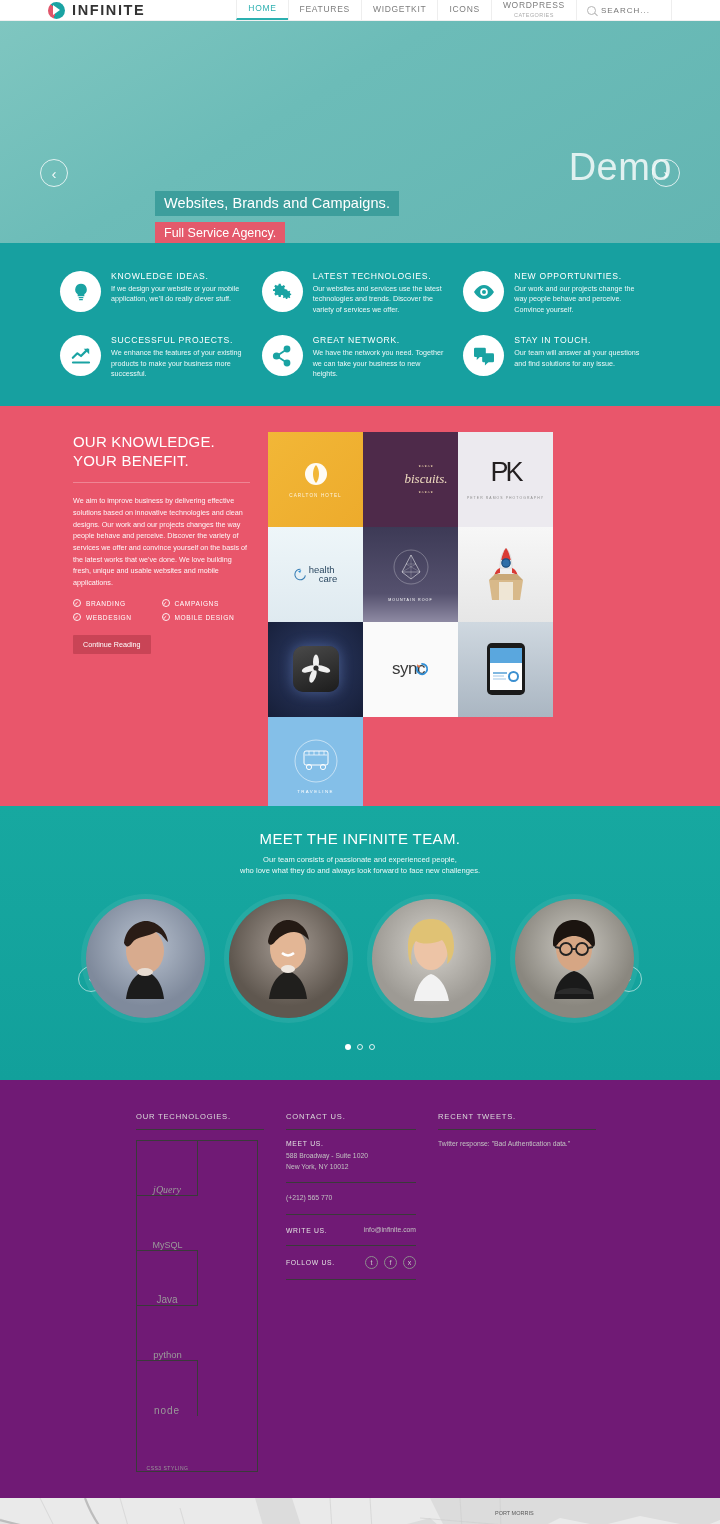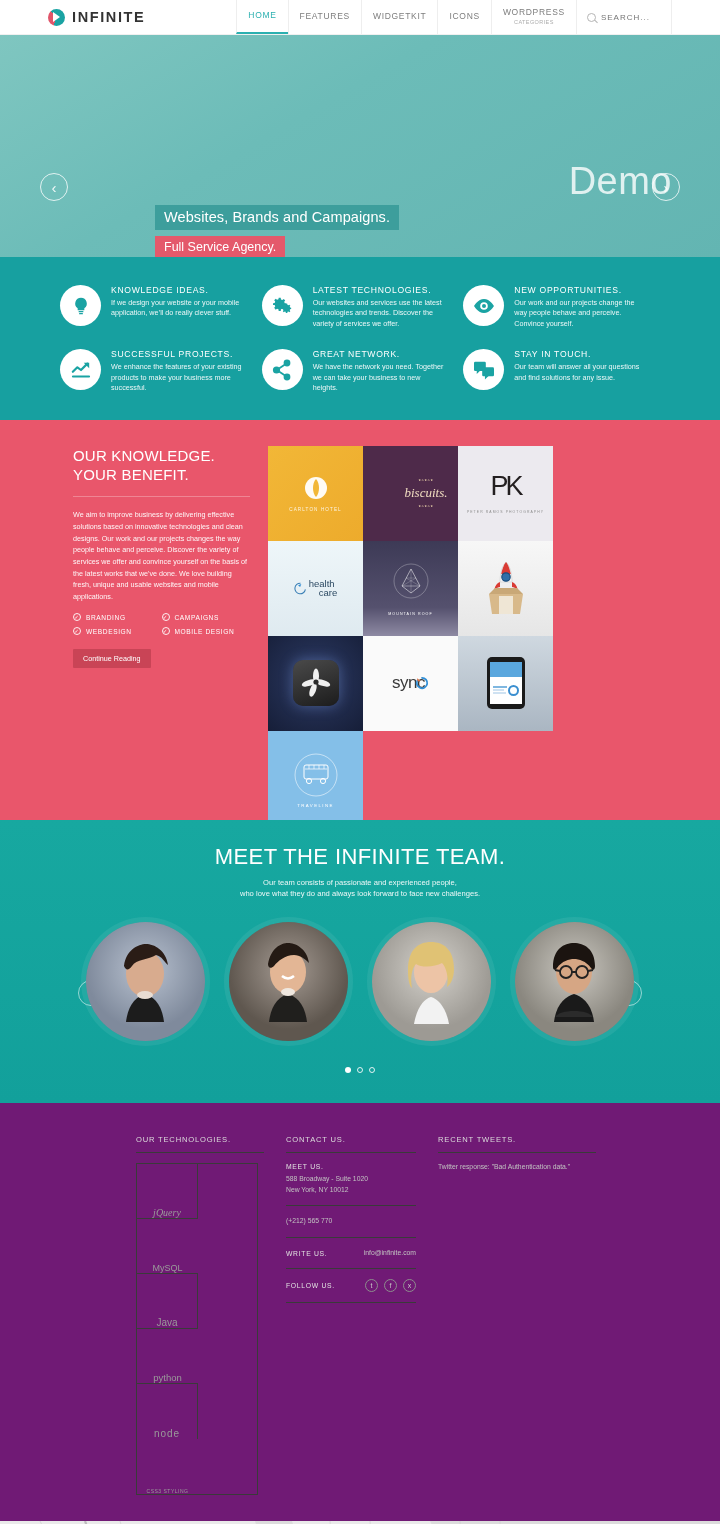--- a/index.html
+++ b/index.html
@@ -6,21 +6,21 @@
   html, body { width: 720px; }
   body {
     font-family: "Liberation Sans", sans-serif;
     background: #fff;
     width: 720px;
     overflow-x: hidden;
   }
 
   
   .header {
-    height: 35px;
+    height: 21px;
     background: #ffffff;
     display: flex;
     align-items: stretch;
     justify-content: center;
     border-bottom: 1px solid #f0f0f0;
     position: relative;
     gap: 29px;
   }
   .logo-wrap { display: flex; align-items: center; gap: 7px; padding-right: 62px; }
   .logo-mark {
@@ -122,21 +122,21 @@
   .k-btn {
     display: inline-block; margin-top: 8px; background: #c94456; color: #fff;
     font-size: 7.2px; padding: 5px 10px; cursor: pointer; border-radius: 1px;
   }
   .grid { width: 285px; display: flex; flex-wrap: wrap; }
   .tile { width: 95px; height: 95px; position: relative; overflow: hidden; display: flex; align-items: center; justify-content: center; flex-direction: column; }
   .tile-label { font-size: 4.6px; letter-spacing: 1.1px; margin-top: 6px; }
 
   
   .team { background: linear-gradient(180deg,#17a8a0 0%, #12a09b 100%); padding: 24px 0 30px 0; position: relative; }
-  .team-title { text-align: center; font-size: 22px; color: #fff; letter-spacing: 0.4px; }
+  .team-title { text-align: center; font-size: 15px; color: #fff; letter-spacing: 0.4px; }
   .team-sub { text-align: center; font-size: 7.6px; color: rgba(255,255,255,0.92); line-height: 1.55; margin-top: 7px; }
   .team-row { display: flex; justify-content: center; gap: 24px; margin-top: 22px; }
   .avatar { width: 119px; height: 119px; border-radius: 50%; overflow: hidden; box-shadow: 0 0 0 5px rgba(255,255,255,0.07); position: relative; }
   .team-arrow { position: absolute; top: 160px; width: 26px; height: 26px; border-radius: 50%; border: 1.3px solid rgba(255,255,255,0.55); color: rgba(255,255,255,0.8); display: flex; align-items: center; justify-content: center; font-size: 13px; cursor: pointer; }
 
   
   .footer { background: #701a75; padding: 32px 0 26px 0; }
   .f-inner { display: flex; padding-left: 136px; }
   .f-col { padding-right: 22px; }
   .f-col.tech { width: 150px; }

